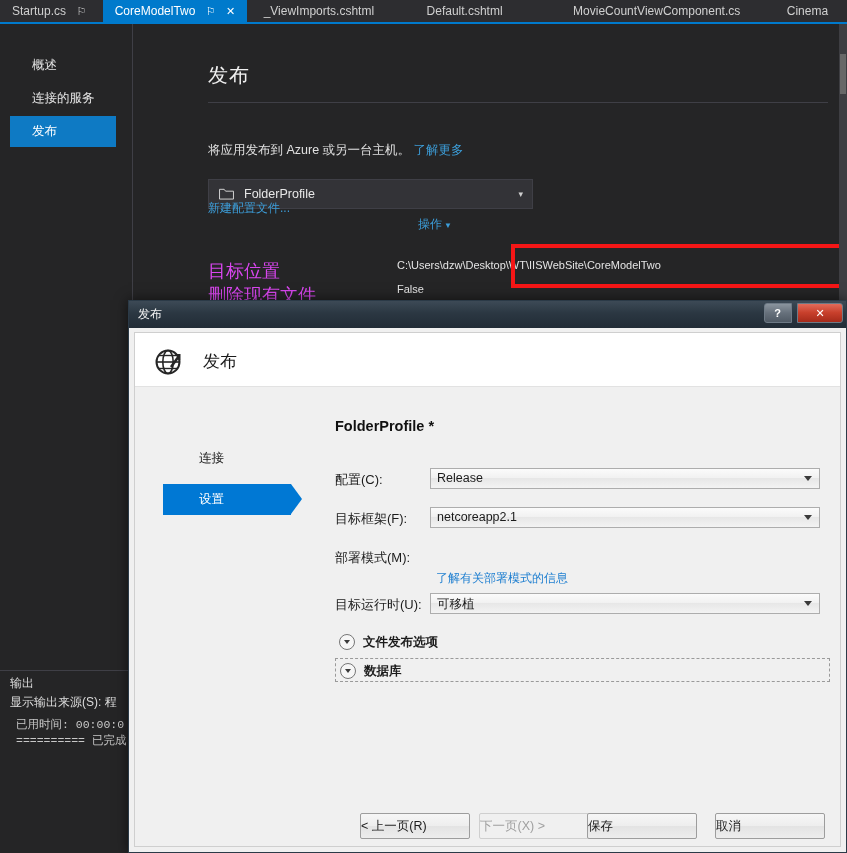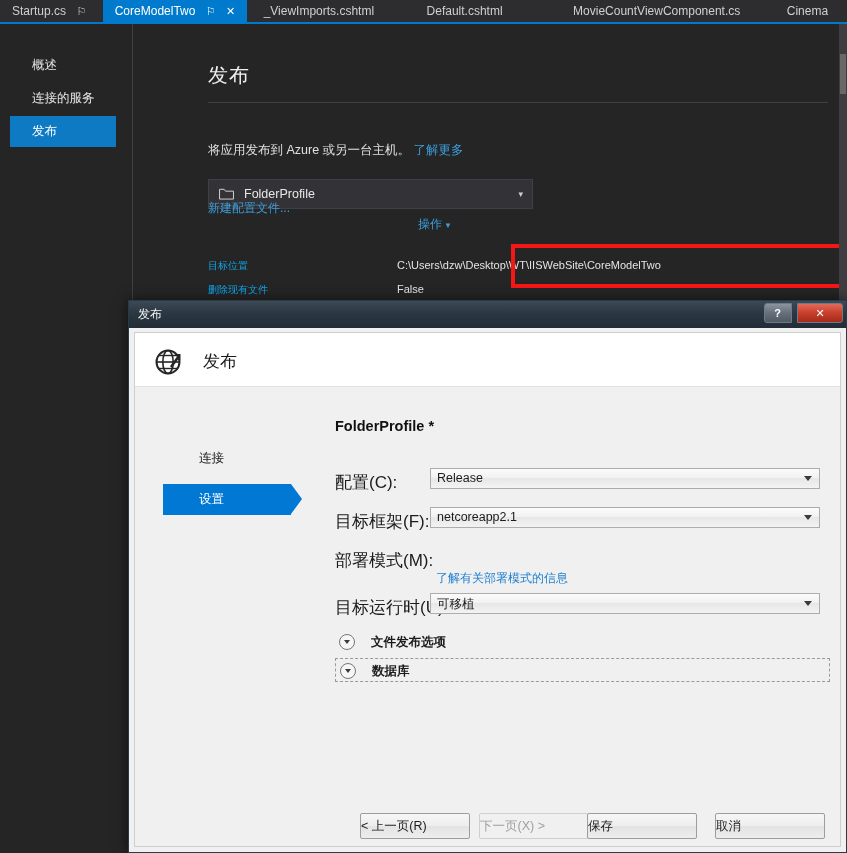--- a/index.html
+++ b/index.html
@@ -197,22 +197,22 @@
   }
   #actions-caret {
     font-size: 8px;
     margin-left: 2px;
   }
 
   
   .prop-label {
     position: absolute;
     left: 0px;
-    font-size: 10px;
-    color: #0ea5e9;
+    font-size: 18px;
+    color: #d946ef;
   }
   .prop-value {
     position: absolute;
     left: 189px;
     font-size: 11px;
     color: #e4e4e4;
   }
   #prop-rows {
     position: absolute;
     left: 75px; top: 210px;
@@ -372,21 +372,21 @@
   }
   .form-row {
     position: absolute;
     left: 0;
     width: 495px;
     height: 22px;
   }
   .form-label {
     position: absolute;
     left: 0; top: 3px;
-    font-size: 17px;
+    font-size: 13px;
     color: #1b1b1b;
     white-space: nowrap;
   }
   .combo {
     position: absolute;
     left: 95px; top: 0;
     width: 390px; height: 21px;
     background: linear-gradient(to bottom, #fbfbfb 0%, #f1f1f1 48%, #e7e7e7 50%, #f3f3f3 100%);
     border: 1px solid #adadad;
     box-sizing: border-box;
@@ -447,21 +447,20 @@
     border-left: 3.5px solid transparent;
     border-right: 3.5px solid transparent;
     border-top: 4px solid #3a3a3a;
   }
   .expander-label {
     position: absolute;
     left: 28px; top: 4px;
     font-size: 12.5px;
     font-weight: bold;
     color: #1b1b1b;
-    margin-left: 8px;
   }
 
   
   #dialog-buttons {
     position: absolute;
     left: 225px; top: 480px;
     width: 470px; height: 27px;
   }
   .dlg-btn {
     position: absolute;
@@ -522,20 +521,29 @@
       </div>
       <div class="side-item">
         <span>连接的服务</span>
       </div>
       <div class="side-item selected">
         <span>发布</span>
       </div>
     </div>
   </div>
 
+  <div id="output-pane">
+    <div id="output-title">输出</div>
+    <div id="output-source-row">
+      <span>显示输出来源(S):</span>
+      <span>程</span>
+    </div>
+    <div class="out-line" id="out-line-1">已用时间: 00:00:0</div>
+    <div class="out-line" id="out-line-2">========== 已完成</div>
+  </div>
 
   <div id="publish-page">
     <div id="publish-heading">发布</div>
     <div id="heading-rule"></div>
 
     <div id="publish-desc">
       <span>将应用发布到 Azure 或另一台主机。</span>
       <span class="link">了解更多</span>
     </div>
 

